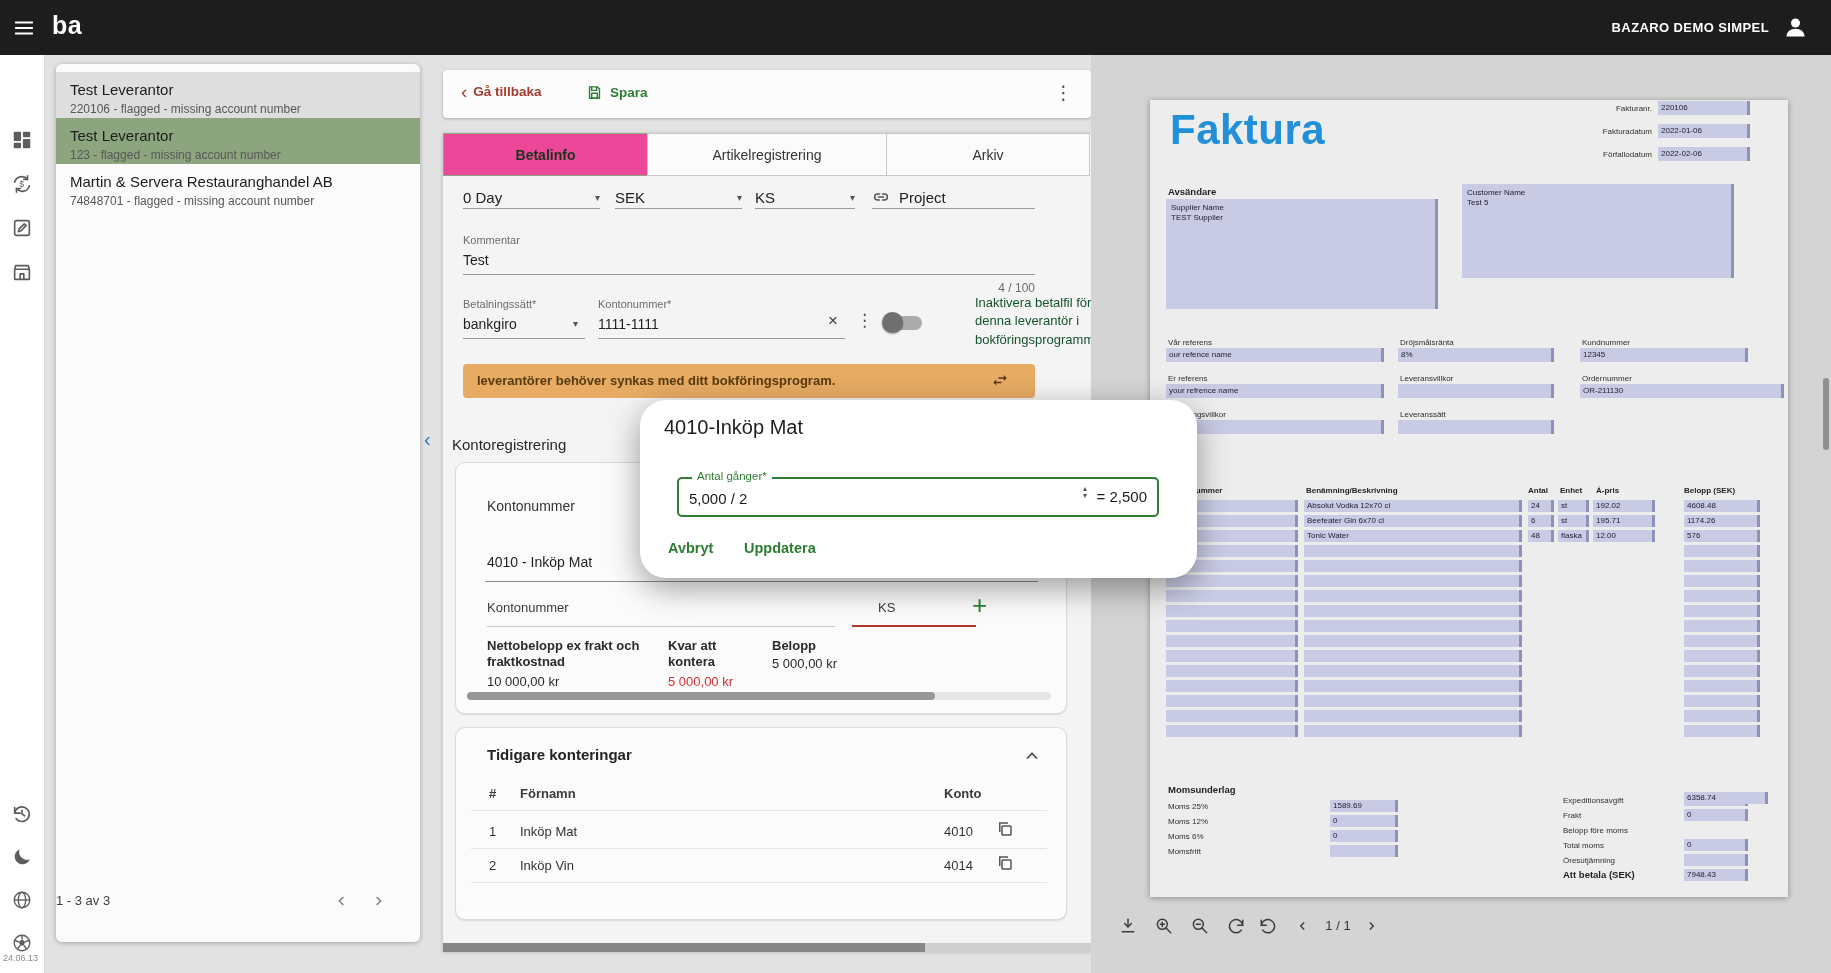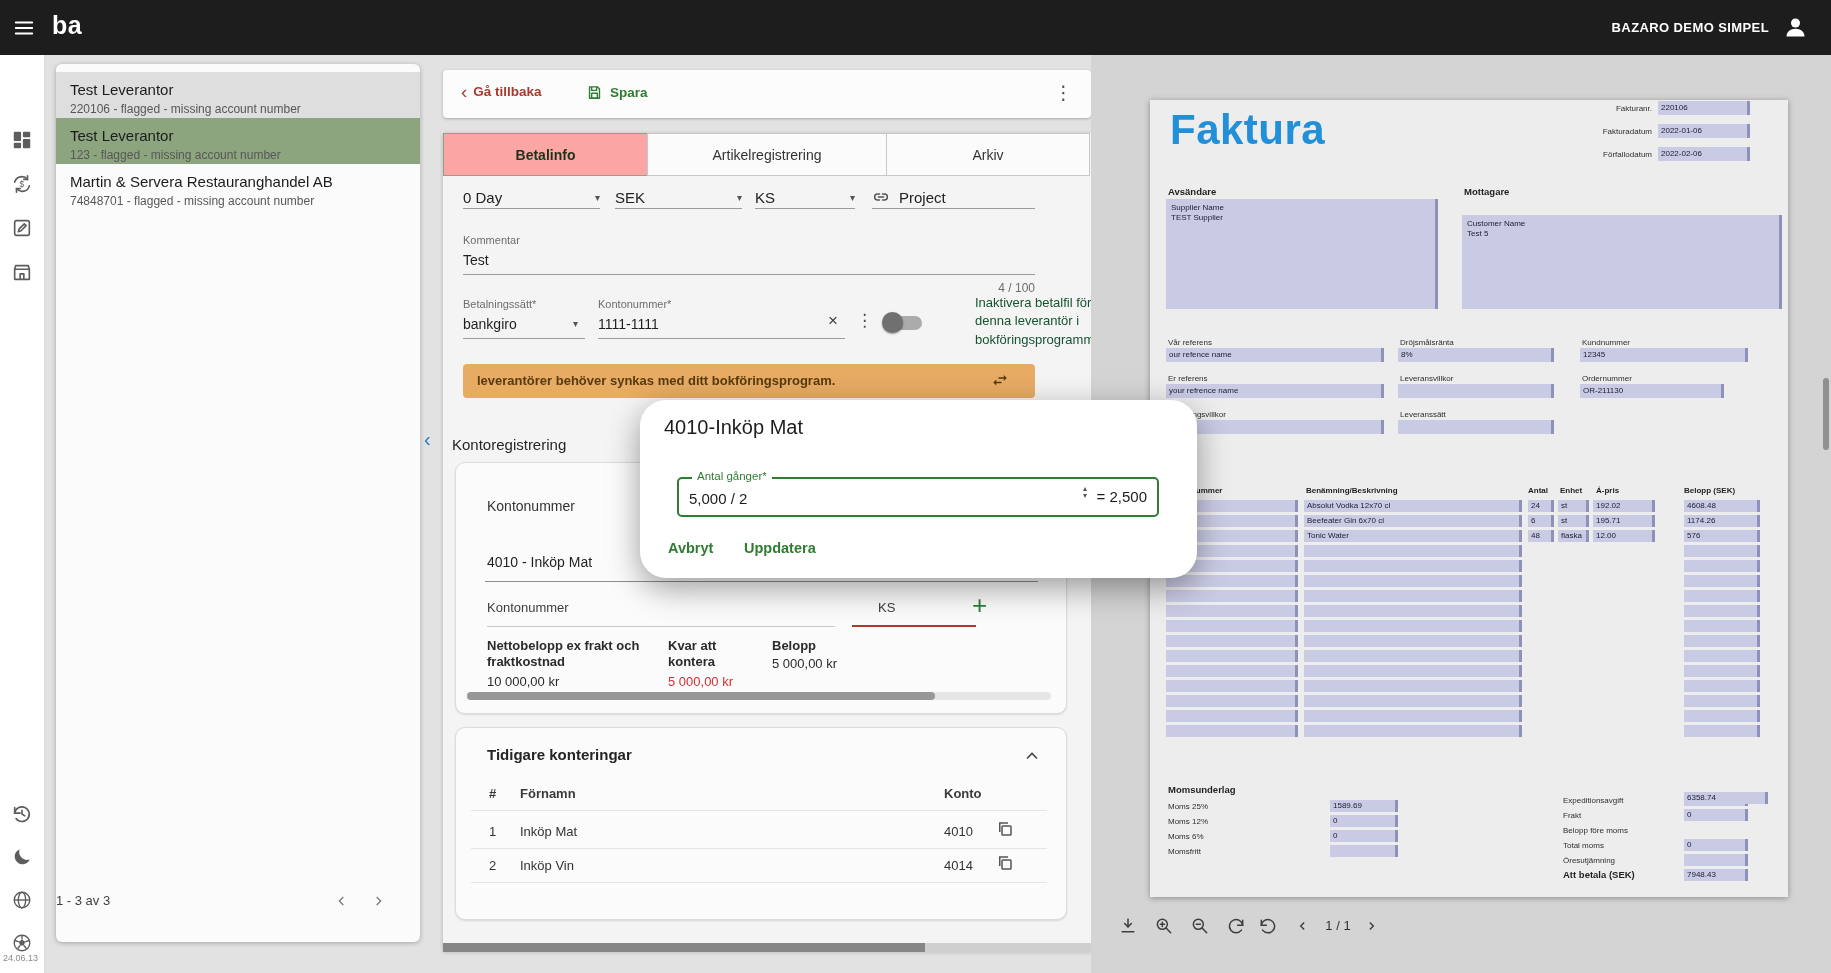--- a/index.html
+++ b/index.html
@@ -28,21 +28,21 @@
   
   .card{background:#fbfbfb;border:1px solid #dcdcdc;border-radius:10px;box-shadow:0 1px 2px rgba(0,0,0,.12);box-sizing:border-box;}
   .toolcard{left:443px;top:70px;width:648px;height:48px;background:#fcfcfc;border-radius:4px;box-shadow:0 1px 3px rgba(0,0,0,.25);}
   .backbtn{color:#a63a2e;font-size:13.5px;font-weight:700;display:flex;align-items:center;gap:6px;cursor:pointer;}
   .backchev{font-size:19px;line-height:14px;font-weight:400;}
   .savebtn{color:#2e7d32;font-size:13.5px;font-weight:700;display:flex;align-items:center;gap:7px;cursor:pointer;}
   .kebab{font-size:19px;color:#4f4f4f;cursor:pointer;}
   .tabs{left:443px;top:133px;display:flex;}
   .tab{height:43px;line-height:43px;text-align:center;font-size:14px;color:#333;background:#fbfbfb;
        border:1px solid #c8c8c8;box-sizing:border-box;cursor:pointer;}
-  .tab.active{background:#fca5a5;border-color:#8fa387;color:#1d321b;font-weight:600;}
+  .tab.active{background:#ec4899;border-color:#8fa387;color:#1d321b;font-weight:600;}
   .surface{left:443px;top:133px;width:648px;height:818px;background:#f4f4f4;box-shadow:0 1px 4px rgba(0,0,0,.22);}
   .fsel{height:22px;border-bottom:1px solid #9b9b9b;display:flex;align-items:center;justify-content:space-between;cursor:pointer;}
   .fsel .v{font-size:15px;color:#222;}
   .caret{font-size:10px;color:#555;}
   .flabel{font-size:11px;color:#6d6d6d;}
   .fvalue{font-size:14px;color:#1f1f1f;}
   .uline{height:1px;background:#9b9b9b;}
   .counter{font-size:12px;color:#6d6d6d;text-align:right;}
   .toggle{width:38px;height:14px;background:#ababab;border-radius:7px;cursor:pointer;}
   .knob{position:absolute;left:-2px;top:-4px;width:21px;height:21px;border-radius:50%;background:#707070;box-shadow:0 1px 2px rgba(0,0,0,.4);}
@@ -307,38 +307,38 @@
   <div class="a ib" style="left:1658px;top:124px;width:92px">2022-01-06</div>
   <div class="a il" style="left:1556px;top:150px;width:96px;text-align:right">Förfallodatum</div>
   <div class="a ib" style="left:1658px;top:147px;width:92px">2022-02-06</div>
 
   <div class="a ihd2" style="left:1168px;top:186px">Avsändare</div>
   <div class="a ibArea" style="left:1166px;top:199px;width:272px;height:110px">
     <div>Supplier Name</div>
     <div>TEST Supplier</div>
   </div>
   <div class="a ihd2" style="left:1464px;top:186px">Mottagare</div>
-  <div class="a ibArea" style="left:1462px;top:215px;width:320px;height:94px">
+  <div class="a ibArea" style="left:1462px;top:184px;width:272px;height:94px">
     <div>Customer Name</div>
     <div>Test 5</div>
   </div>
 
   <div class="a il" style="left:1168px;top:338px">Vår referens</div>
   <div class="a ib" style="left:1166px;top:348px;width:218px">our refence name</div>
   <div class="a il" style="left:1400px;top:338px">Dröjsmålsränta</div>
   <div class="a ib" style="left:1398px;top:348px;width:156px">8%</div>
   <div class="a il" style="left:1582px;top:338px">Kundnummer</div>
   <div class="a ib" style="left:1580px;top:348px;width:168px">12345</div>
 
   <div class="a il" style="left:1168px;top:374px">Er referens</div>
   <div class="a ib" style="left:1166px;top:384px;width:218px">your refrence name</div>
   <div class="a il" style="left:1400px;top:374px">Leveransvillkor</div>
   <div class="a ib" style="left:1398px;top:384px;width:156px"></div>
   <div class="a il" style="left:1582px;top:374px">Ordernummer</div>
-  <div class="a ib" style="left:1580px;top:384px;width:144px">OR-211130</div>
+  <div class="a ib" style="left:1580px;top:384px;width:204px">OR-211130</div>
 
   <div class="a il" style="left:1168px;top:410px">Betalningsvillkor</div>
   <div class="a ib" style="left:1166px;top:420px;width:218px"></div>
   <div class="a il" style="left:1400px;top:410px">Leveranssätt</div>
   <div class="a ib" style="left:1398px;top:420px;width:156px"></div>
 
   <div class="a ihd" style="left:1166px;top:486px">Artikelnummer</div>
   <div class="a ihd" style="left:1306px;top:486px">Benämning/Beskrivning</div>
   <div class="a ihd" style="left:1528px;top:486px">Antal</div>
   <div class="a ihd" style="left:1560px;top:486px">Enhet</div>

